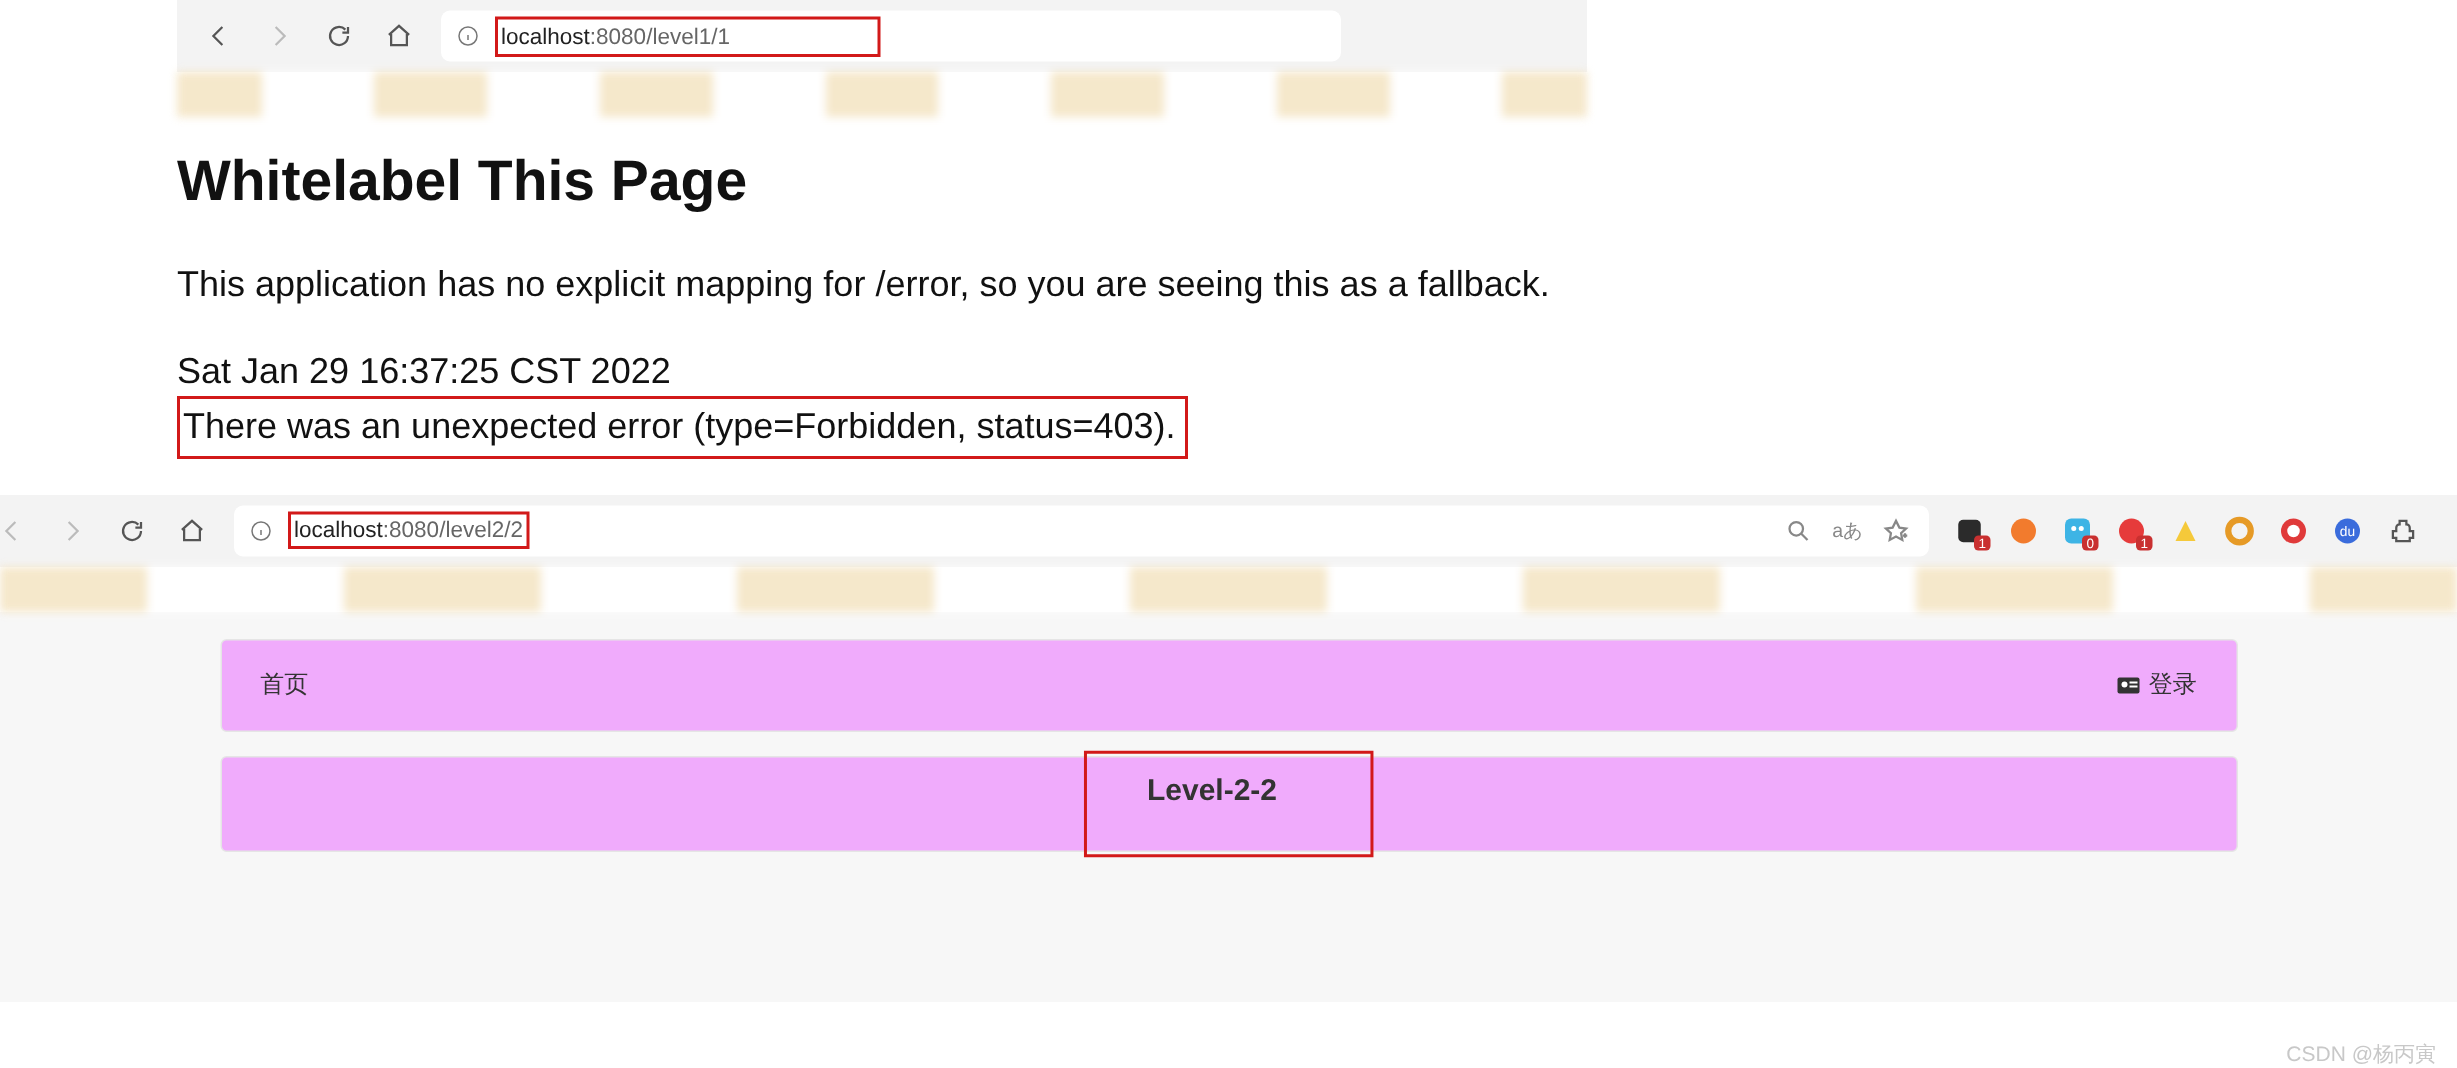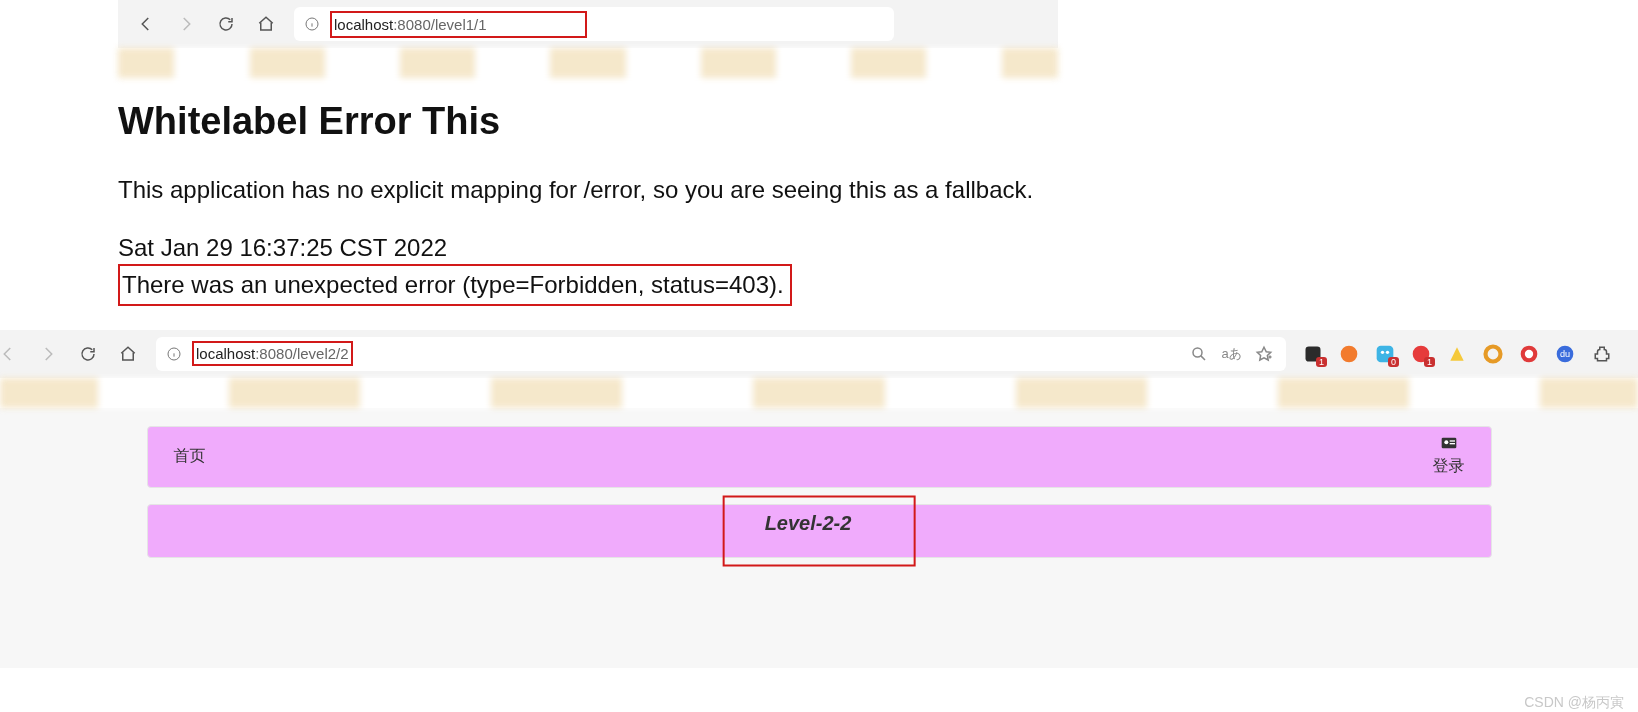--- a/index.html
+++ b/index.html
@@ -80,22 +80,22 @@
       border:1px solid #e5e5e5;
       border-radius:4px;
       display:flex;
       align-items:center;
       padding: 18px 26px;
       font-size: 16px;
       color:#333;
       justify-content: space-between;
     }
     .card-header{ height:62px;}
-    .card-content { justify-content:center; height:54px; font-size:18px; font-weight:500; position:relative;font-style:italic;}
-    .login-btn { display:flex; align-items:center; gap:6px; cursor:pointer;flex-direction:column; }
+    .card-content { justify-content:center; height:64px; font-size:18px; font-weight:500; position:relative;}
+    .login-btn { display:flex; align-items:center; gap:6px; cursor:pointer; }
     .login-btn svg{width:16px;height:14px;fill:#333;}
     .level-title-box { position:absolute; left:50%; top:50%; transform:translate(-50%,-50%); padding: 14px 62px 30px 40px; font-size: 20px; font-weight:600;}
     .level-title-box.red-box-wide{border:2px solid #d21919;}
     .watermark{ position:fixed; bottom:0; right:14px; color:#c8c8c8; font-size:14px; font-family: Arial, "Microsoft YaHei", sans-serif;}
   </style>
 </head>
 <body>
 
 <div class="section1">
   <div class="toolbar" style="width:940px;">
@@ -130,21 +130,21 @@
           </svg>
       </span>
       <span class="url-text red-box" style="padding:3px 98px 3px 2px;text-align:right;">
         <span class="url-host-bold">localhost</span><span class="url-rest">:8080</span><span class="url-rest">/level1/1</span>
       </span>
     </div>
   </div>
   <div class="bookmark-blur" style="width:940px;"></div>
 
   <div class="error-page">
-    <h1>Whitelabel Error This</h1>
+    <h1>Whitelabel This Page</h1>
     <div class="mapping">This application has no explicit mapping for /error, so you are seeing this as a fallback.</div>
     <div class="ts">Sat Jan 29 16:37:25 CST 2022</div>
     <div class="red-box-wide" style="display:inline-block; padding:2px 6px 2px 2px;">
       <span>There was an unexpected error (type=Forbidden, status=403).</span>
     </div>
   </div>
 </div>
 
 <div class="section2">
   <div class="toolbar" style="width:100%; padding-left:0; padding-right:20px;">

